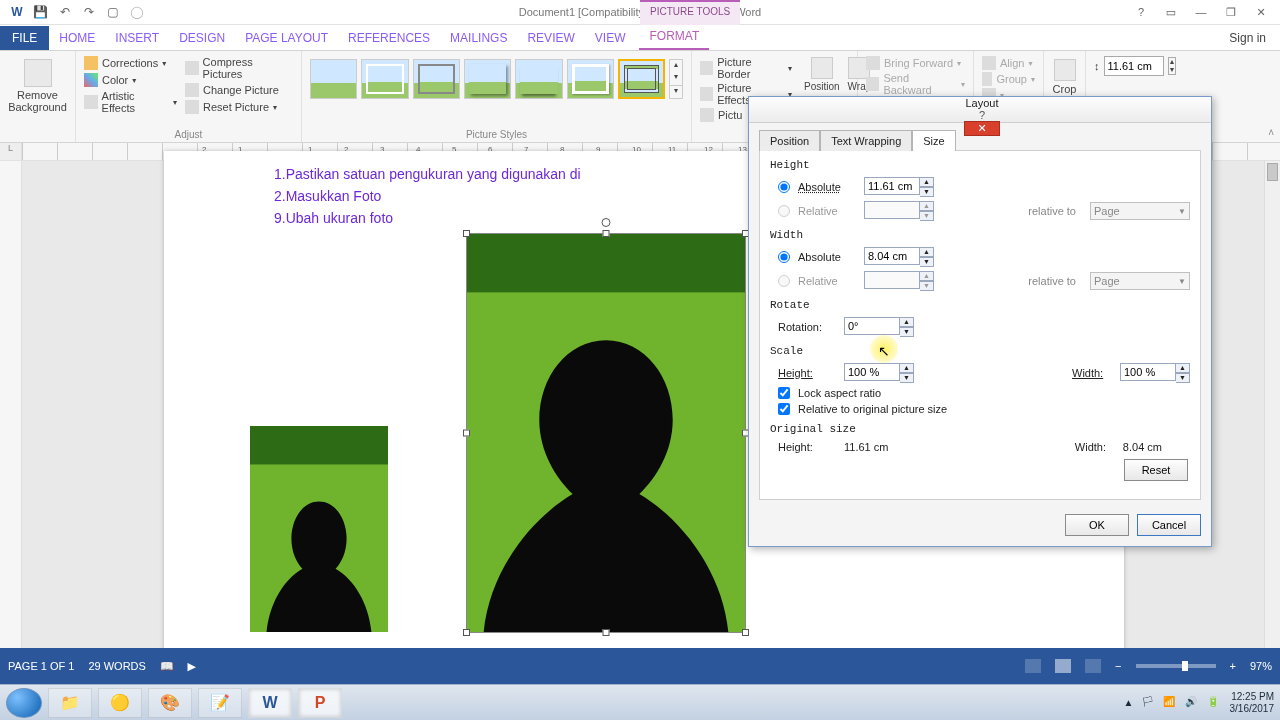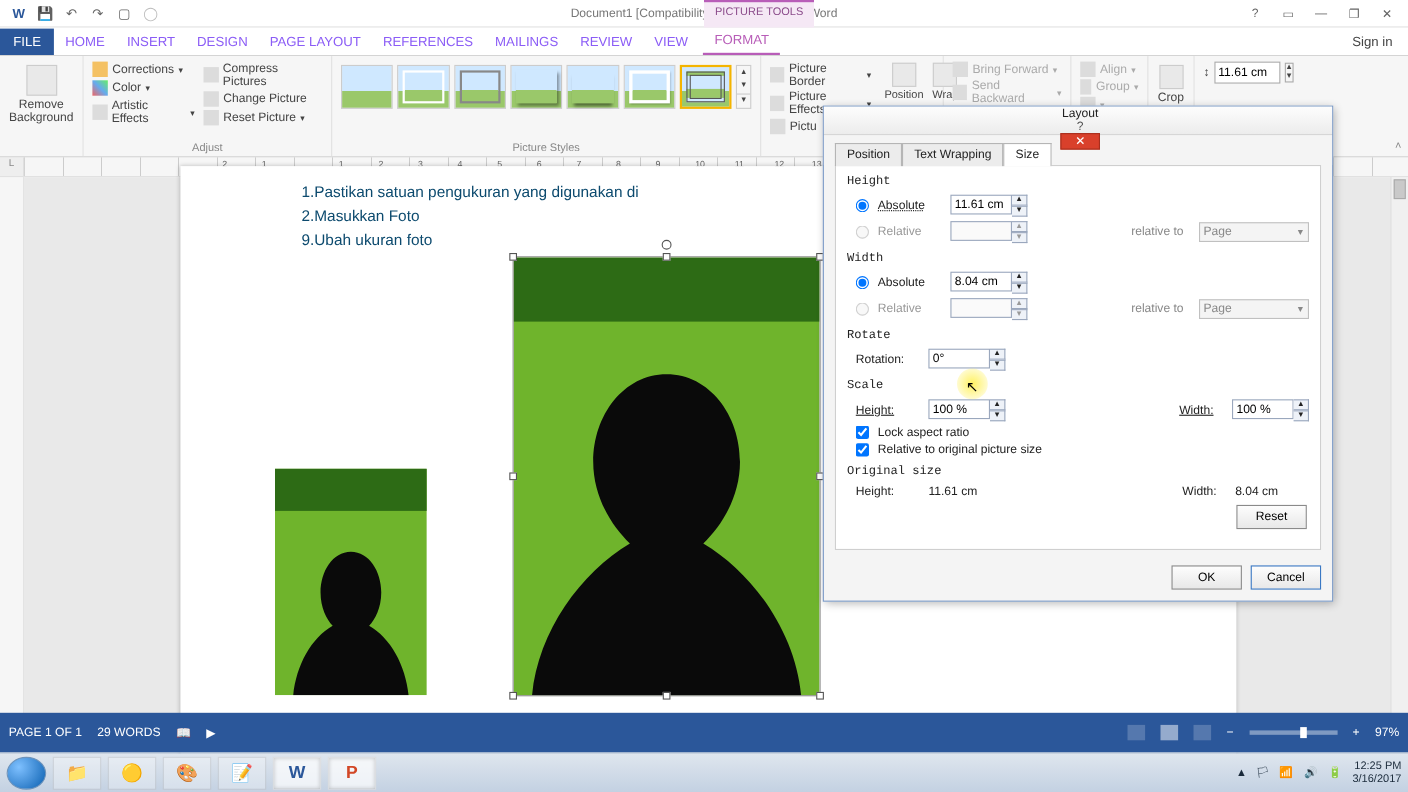--- a/index.html
+++ b/index.html
@@ -39,21 +39,21 @@
 
 .ruler-row { height: 18px; display: flex; background: #f6f6f6; border-bottom: 1px solid #e1e1e1; }
 .ruler-corner { width: 22px; background: #eee; border-right: 1px solid #ddd; font-size: 9px; text-align: center; color: #888; }
 .ruler { flex: 1; position: relative; background: repeating-linear-gradient(to right, #ccc 0 1px, transparent 1px 35px); font-size: 8px; color: #666; }
 .ruler span { position: absolute; top: 2px; }
 
 
 .workspace { position: absolute; top: 161px; left: 0; right: 0; bottom: 40px; background: #e9e9e9; }
 .vruler { position: absolute; left: 0; top: 0; width: 22px; bottom: 0; background: #f6f6f6; border-right: 1px solid #e1e1e1; }
 .page { position: absolute; left: 164px; top: -10px; width: 960px; height: 640px; background: #fff; box-shadow: 0 0 4px rgba(0,0,0,.25); }
-.doc-text { position: absolute; left: 110px; top: 12px; font-family: "Courier New", monospace; font-size: 14px; line-height: 22px; color: #0c4a6e; }
+.doc-text { position: absolute; left: 110px; top: 12px; font-family: "Courier New", monospace; font-size: 14px; line-height: 22px; color: #6d28d9; }
 .photo-small, .photo-big { position: absolute; }
 .photo-small { left: 86px; top: 275px; width: 138px; height: 206px; }
 .photo-big { left: 302px; top: 82px; width: 280px; height: 400px; border: 1px solid #888; }
 .sel-handle { position: absolute; width: 7px; height: 7px; background: #fff; border: 1px solid #555; }
 .rot-handle { position: absolute; width: 9px; height: 9px; border-radius: 50%; background: #fff; border: 1px solid #555; left: 50%; top: -16px; transform: translateX(-50%); }
 .silhouette { width: 100%; height: 100%; display: block; }
 .scroll-v { position: absolute; right: 0; top: 0; bottom: 0; width: 16px; background: #f0f0f0; border-left: 1px solid #ddd; }
 .scroll-v .thumb { position: absolute; top: 2px; left: 2px; right: 2px; height: 18px; background: #c9c9c9; border: 1px solid #aaa; }
 
 

